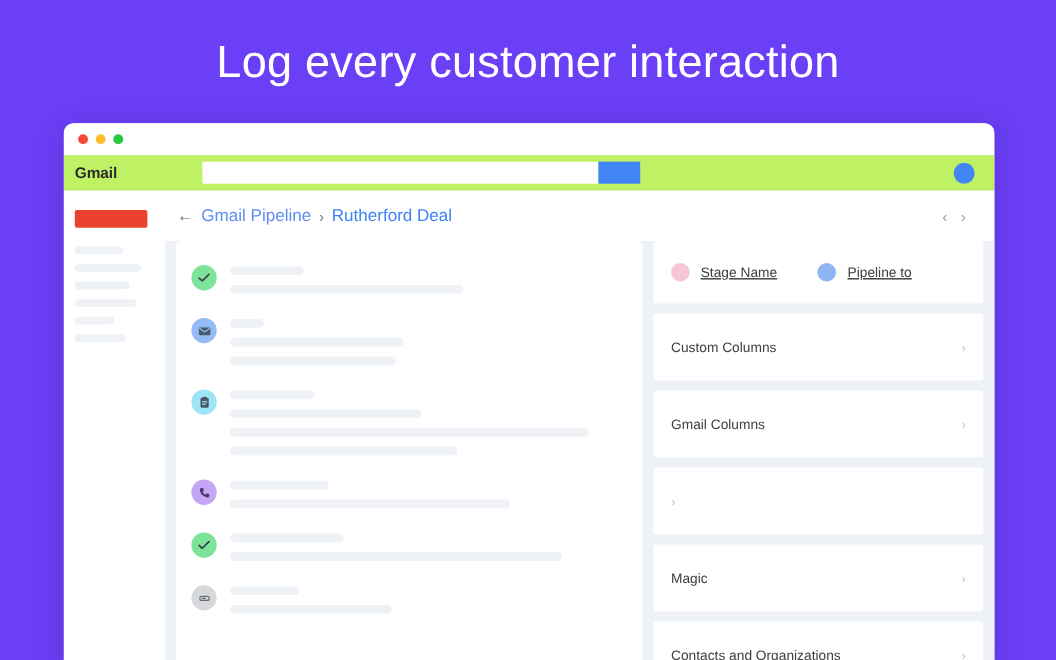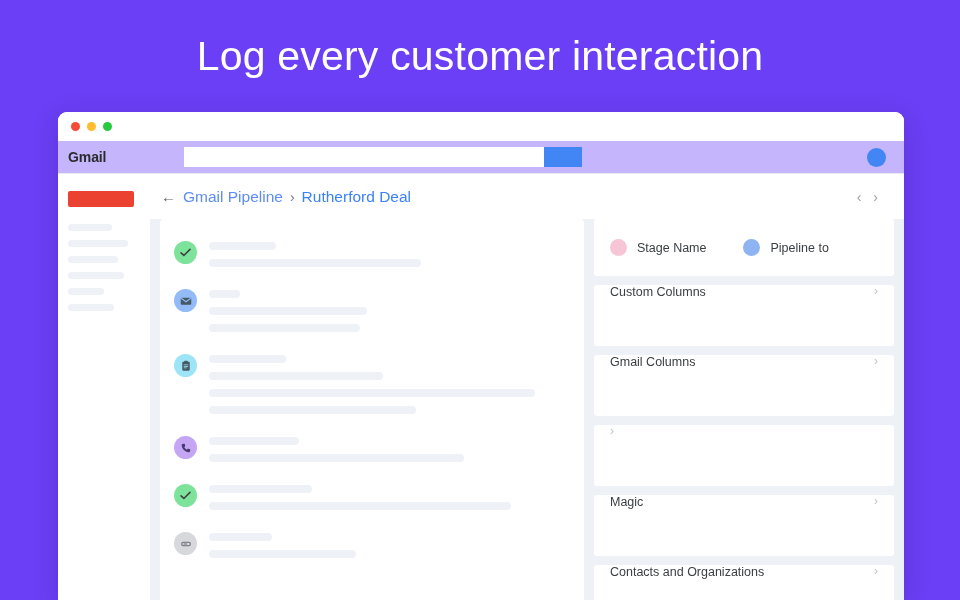--- a/index.html
+++ b/index.html
@@ -55,21 +55,21 @@
     gap: 7px;
   }
   .dot { width: 9px; height: 9px; border-radius: 50%; }
   .dot.red    { background: #F64B38; }
   .dot.yellow { background: #FDBD2E; }
   .dot.green  { background: #27C93F; }
 
   
   .gmail-bar {
     height: 33px;
-    background: #c4b5fd;
+    background: #bef264;
     display: flex;
     align-items: center;
     padding: 0 18px 0 10px;
     border-bottom: 1px solid #E6E9EE;
     gap: 40px;
   }
   .gmail-logo {
     font-size: 14px;
     font-weight: bold;
     color: #2B2B2B;
@@ -225,29 +225,29 @@
     border-radius: 3px;
     flex: none;
   }
   .legend-card {
     height: 57px;
     display: flex;
     align-items: center;
     padding-left: 16px;
     gap: 9px;
   }
-  .legend-item { display: flex; align-items: center; gap: 10px; }
+  .legend-item { display: flex; align-items: center; gap: 10px; text-decoration: underline; }
   .legend-item + .legend-item { margin-left: 28px; }
   .legend-dot { width: 17px; height: 17px; border-radius: 50%; flex: none; }
   .legend-label { font-size: 12.5px; color: #3C4043; white-space: nowrap; }
 
   .row-card {
     height: 61px;
     display: flex;
-    align-items: flex-start;
+    align-items: center;
     padding: 0 16px;
     cursor: pointer;
   }
   .row-label { font-size: 12.5px; color: #3C4043; flex: 1; white-space: nowrap; }
   .row-chev { font-size: 12px; color: #BFC4CB; line-height: 1; }
 </style>
 </head>
 <body>
 
 <div class="hero">

